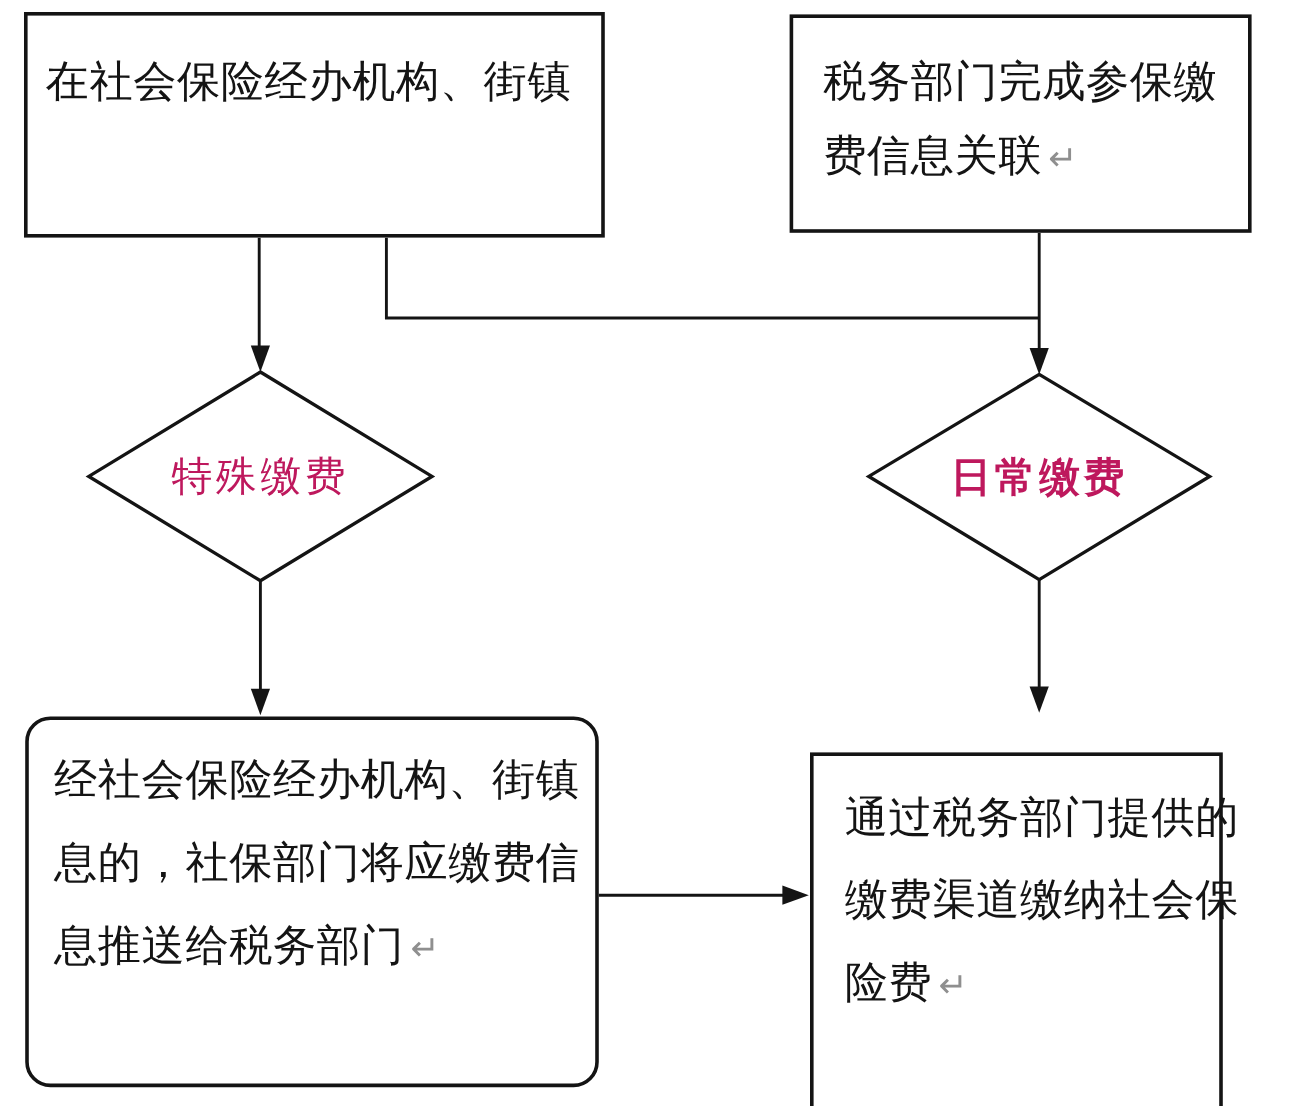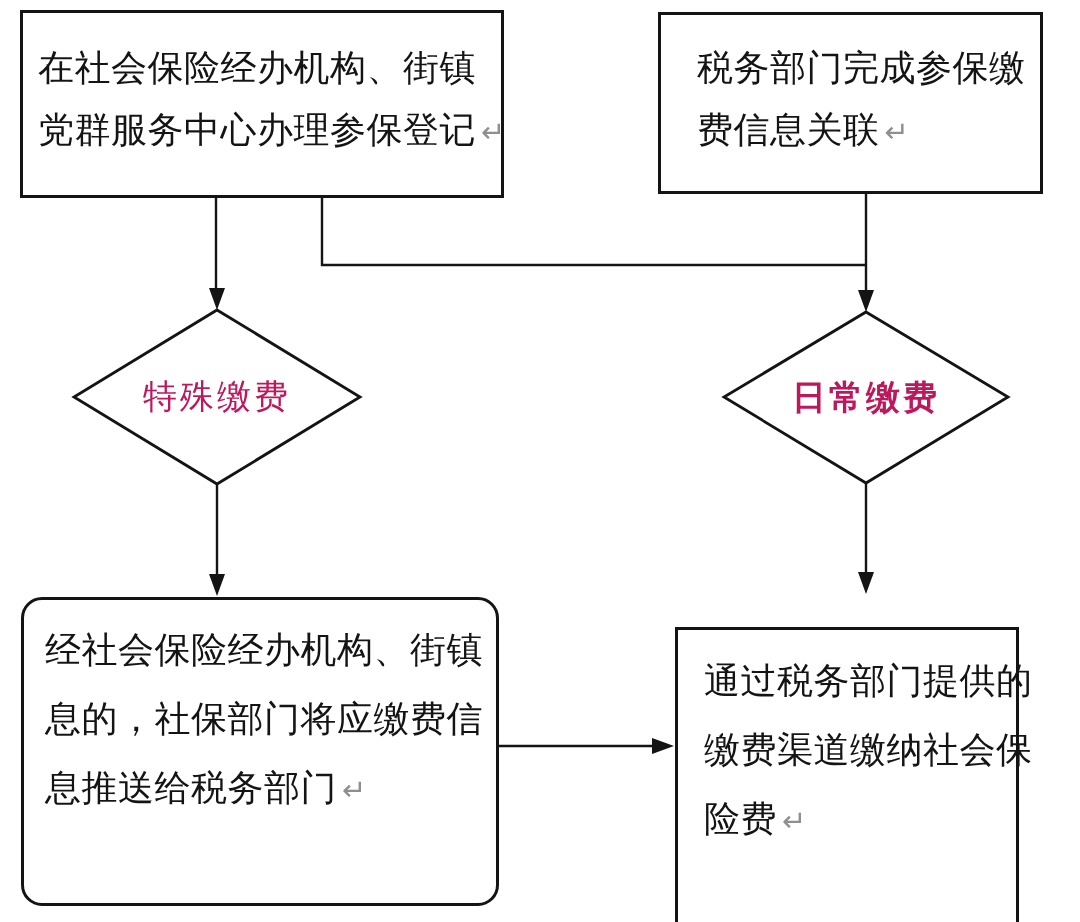--- a/index.html
+++ b/index.html
@@ -10,21 +10,21 @@
   .ln { stroke:#141414; stroke-width:2.4; fill:none; }
   .dm { stroke:#141414; stroke-width:2.8; fill:#ffffff; }
   .ah { fill:#141414; stroke:none; }
   .box { position:absolute; background:#ffffff; border:3px solid #141414; }
   .bline { font-size:36px; line-height:62px; white-space:nowrap; letter-spacing:0.5px; }
   .tall .bline { line-height:69px; }
   .ret { color:#8f8f8f; font-size:29px; margin-left:5px; letter-spacing:0; }
   .dlabel { position:absolute; display:flex; align-items:center; justify-content:center;
             font-size:34px; letter-spacing:3px; color:#be185d; }
   #box-register { left:20px;  top:10px;  width:484px; height:188px; padding:24px 0 0 15px; }
-  #box-taxlink  { left:658px; top:12px;  width:385px; height:182px; padding:22px 0 0 36px; }
+  #box-taxlink  { left:658px; top:12px;  width:385px; height:182px; padding:22px 0 0 25px; }
   #box-verify   { left:21px;  top:597px; width:478px; height:309px; padding:15px 0 0 21px;border-radius:21px; }
   #box-pay      { left:675px; top:627px; width:344px; height:309px; padding:16px 0 0 26px; }
   #dl-special   { left:74px;  top:310px; width:286px; height:174px; }
   #dl-daily     { left:724px; top:312px; width:284px; height:171px;font-weight:bold; }
 </style>
 </head>
 <body>
 
 <div class="stage">
 
@@ -46,21 +46,20 @@
 
     <path class="ln" d="M499,746 L654,746"></path>
     <polygon class="ah" points="674,746 652,738 652,754"></polygon>
 
     <polygon class="dm" points="217,310 360,397 217,484 74,397"></polygon>
     <polygon class="dm" points="866,312 1008,397 866,483 724,397"></polygon>
   </svg>
 
   <div class="box" id="box-register">
     <div class="bline"><span>在社会保险经办机构、街镇</span></div>
-    <div class="bline"><span>党群服务中心办理参保登记</span><span class="ret">↵</span></div>
   </div>
 
   <div class="box" id="box-taxlink">
     <div class="bline"><span>税务部门完成参保缴</span></div>
     <div class="bline"><span>费信息关联</span><span class="ret">↵</span></div>
   </div>
 
   <div class="dlabel" id="dl-special">特殊缴费</div>
 
   <div class="dlabel" id="dl-daily">日常缴费</div>

